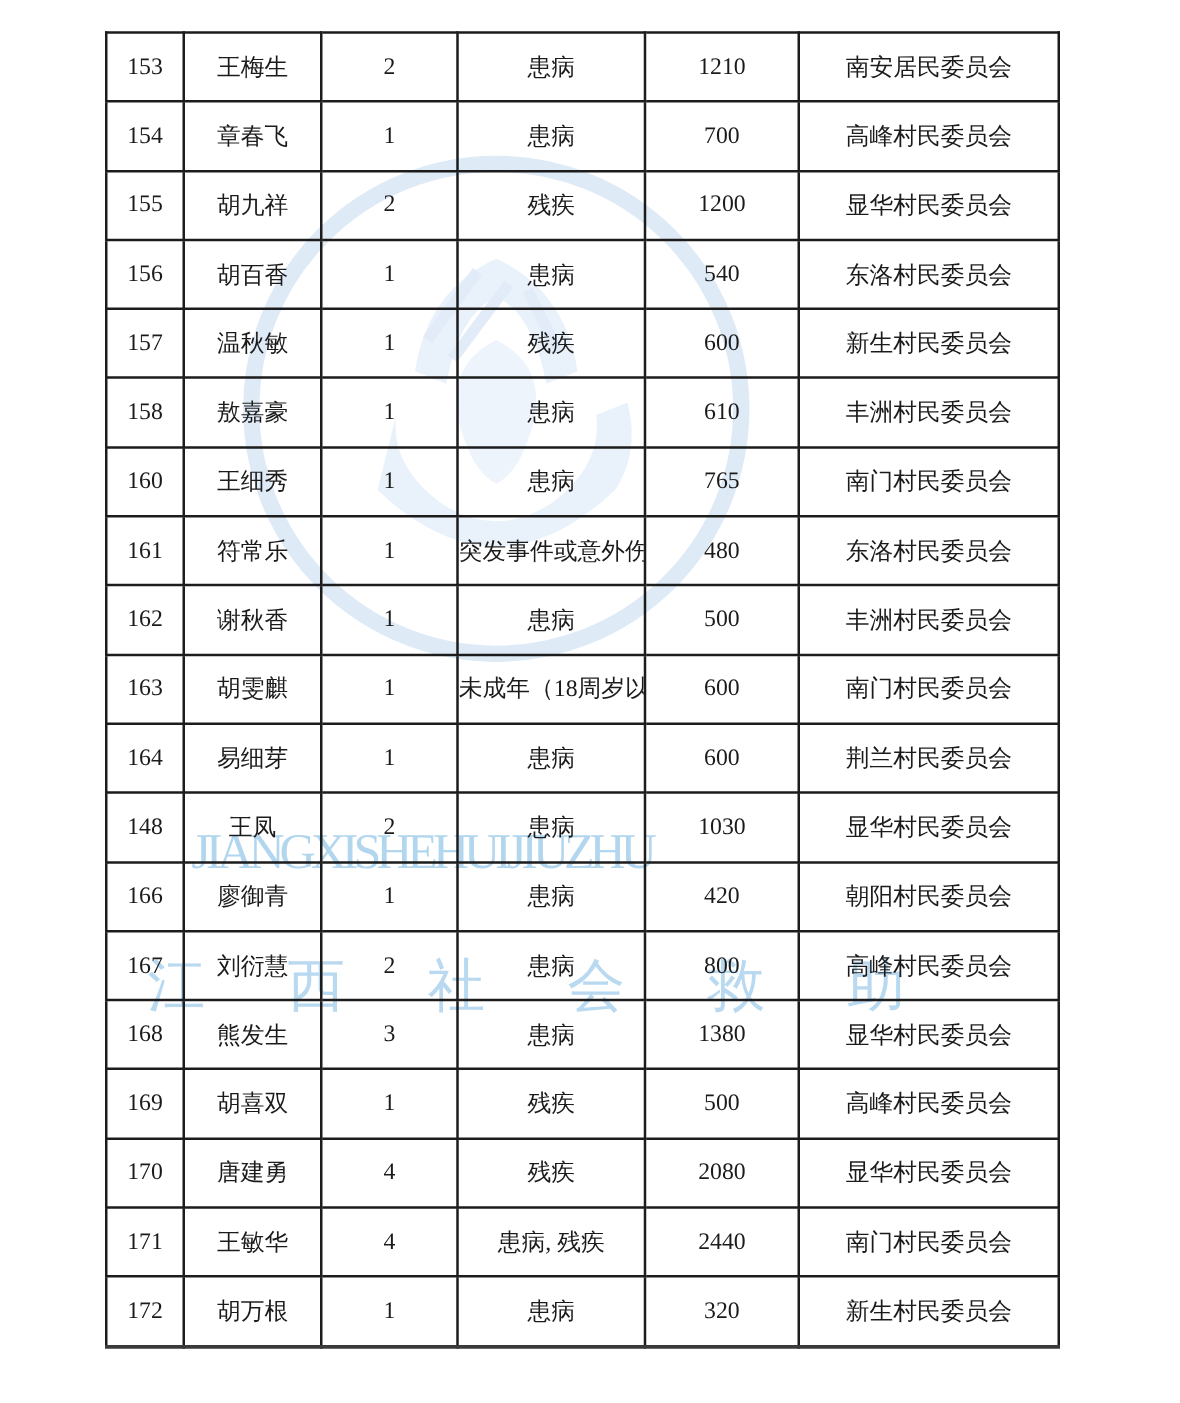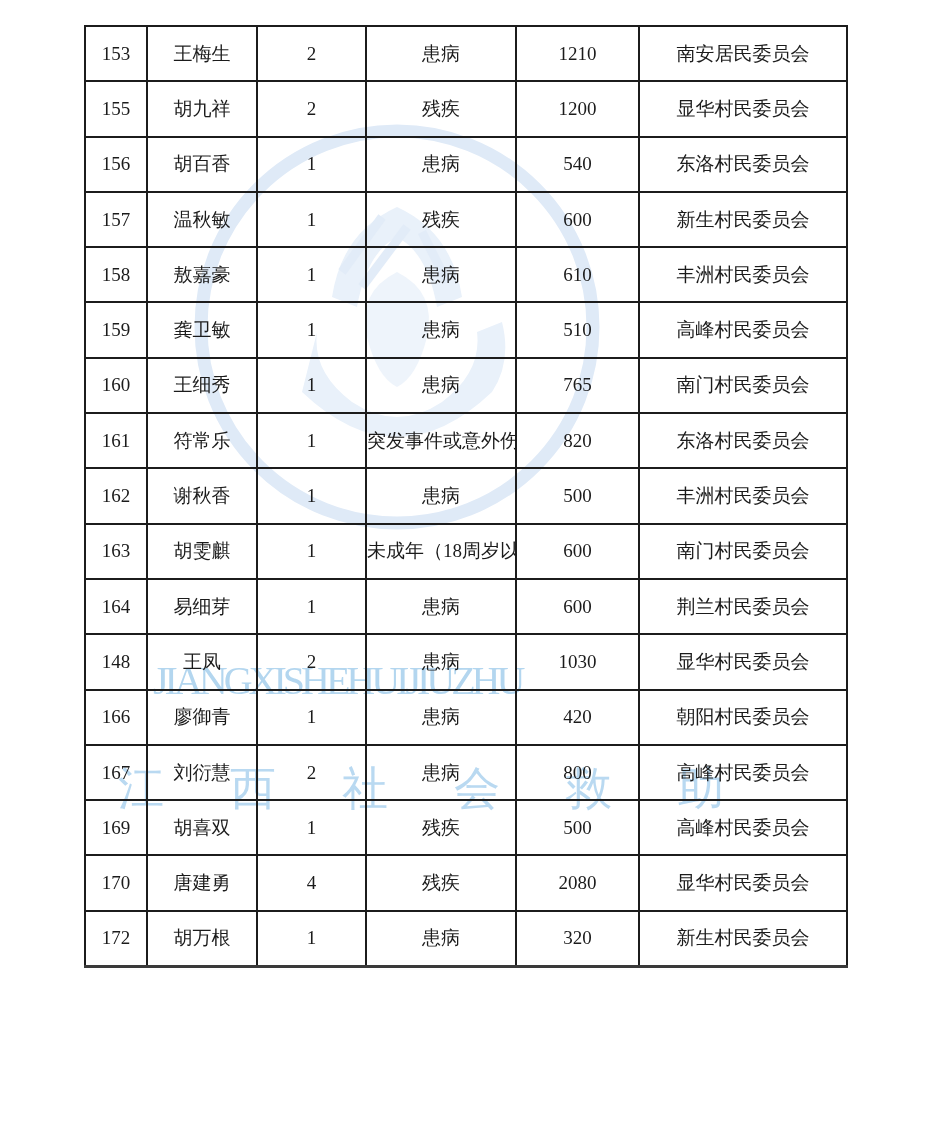--- a/index.html
+++ b/index.html
@@ -86,20 +86,28 @@
   <tbody>
       <tr>
         <td>153</td>
         <td>王梅生</td>
         <td>2</td>
         <td>患病</td>
         <td>1210</td>
         <td>南安居民委员会</td>
       </tr>
       <tr>
+        <td>154</td>
+        <td>章春飞</td>
+        <td>1</td>
+        <td>患病</td>
+        <td>700</td>
+        <td>高峰村民委员会</td>
+      </tr>
+      <tr>
         <td>155</td>
         <td>胡九祥</td>
         <td>2</td>
         <td>残疾</td>
         <td>1200</td>
         <td>显华村民委员会</td>
       </tr>
       <tr>
         <td>156</td>
         <td>胡百香</td>
@@ -118,41 +126,33 @@
       </tr>
       <tr>
         <td>158</td>
         <td>敖嘉豪</td>
         <td>1</td>
         <td>患病</td>
         <td>610</td>
         <td>丰洲村民委员会</td>
       </tr>
       <tr>
-        <td>159</td>
-        <td>龚卫敏</td>
-        <td>1</td>
-        <td>患病</td>
-        <td>510</td>
-        <td>高峰村民委员会</td>
-      </tr>
-      <tr>
         <td>160</td>
         <td>王细秀</td>
         <td>1</td>
         <td>患病</td>
         <td>765</td>
         <td>南门村民委员会</td>
       </tr>
       <tr>
         <td>161</td>
         <td>符常乐</td>
         <td>1</td>
         <td>突发事件或意外伤</td>
-        <td>820</td>
+        <td>480</td>
         <td>东洛村民委员会</td>
       </tr>
       <tr>
         <td>162</td>
         <td>谢秋香</td>
         <td>1</td>
         <td>患病</td>
         <td>500</td>
         <td>丰洲村民委员会</td>
       </tr>
@@ -190,36 +190,52 @@
       </tr>
       <tr>
         <td>167</td>
         <td>刘衍慧</td>
         <td>2</td>
         <td>患病</td>
         <td>800</td>
         <td>高峰村民委员会</td>
       </tr>
       <tr>
+        <td>168</td>
+        <td>熊发生</td>
+        <td>3</td>
+        <td>患病</td>
+        <td>1380</td>
+        <td>显华村民委员会</td>
+      </tr>
+      <tr>
         <td>169</td>
         <td>胡喜双</td>
         <td>1</td>
         <td>残疾</td>
         <td>500</td>
         <td>高峰村民委员会</td>
       </tr>
       <tr>
         <td>170</td>
         <td>唐建勇</td>
         <td>4</td>
         <td>残疾</td>
         <td>2080</td>
         <td>显华村民委员会</td>
       </tr>
       <tr>
+        <td>171</td>
+        <td>王敏华</td>
+        <td>4</td>
+        <td>患病, 残疾</td>
+        <td>2440</td>
+        <td>南门村民委员会</td>
+      </tr>
+      <tr>
         <td>172</td>
         <td>胡万根</td>
         <td>1</td>
         <td>患病</td>
         <td>320</td>
         <td>新生村民委员会</td>
       </tr>
     </tbody>
 </table>
 

